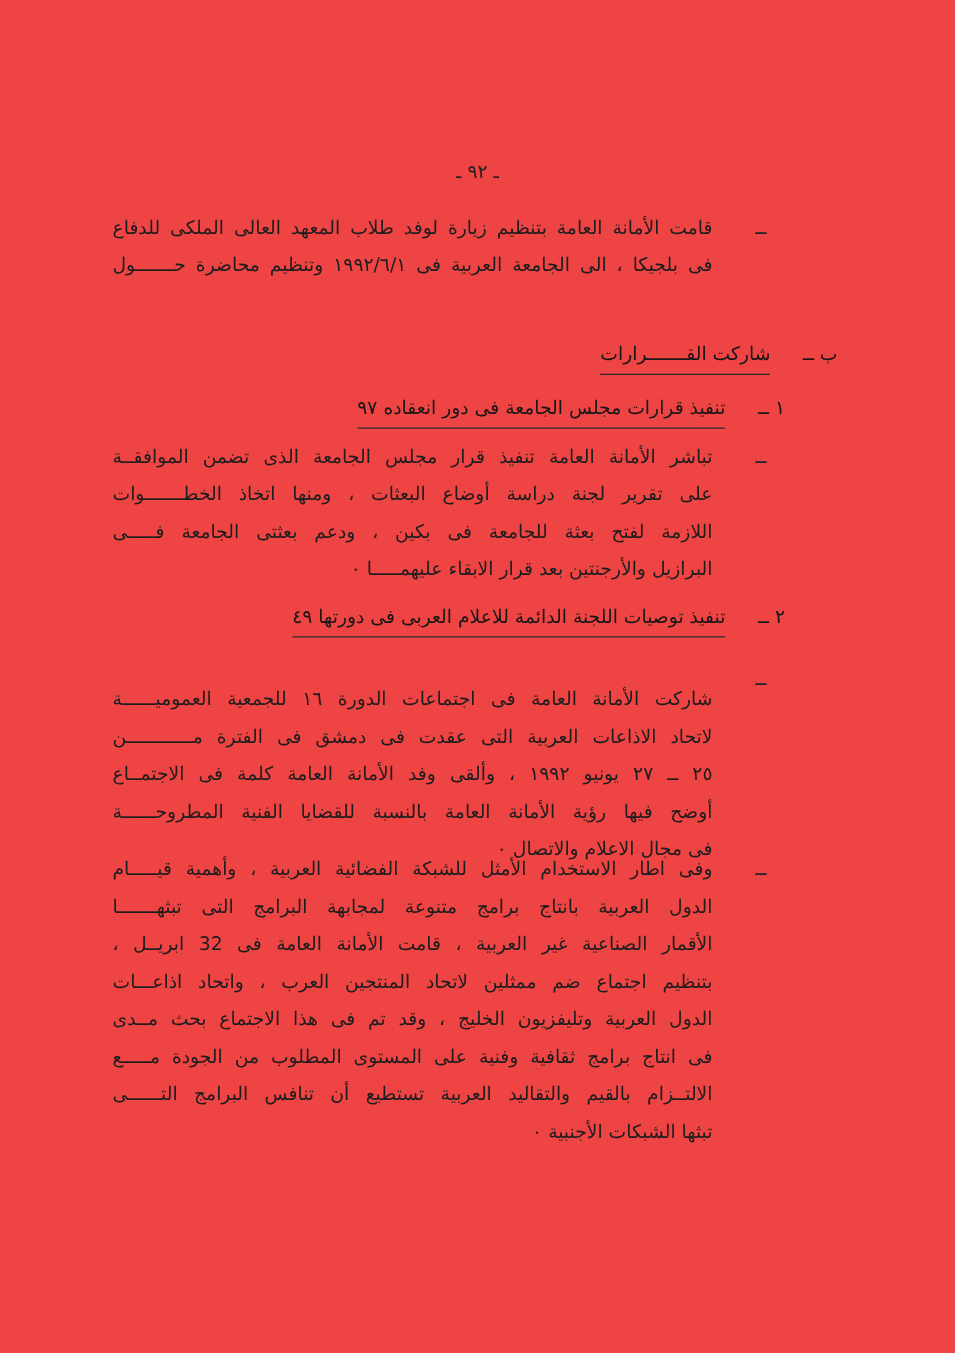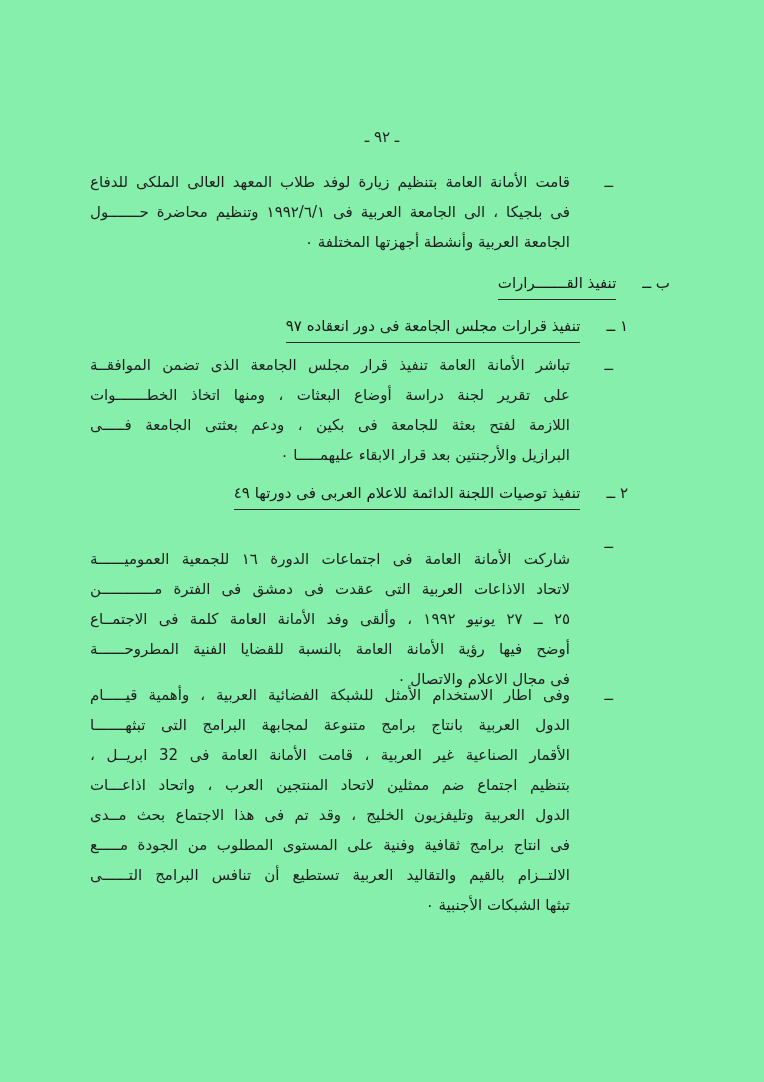--- a/index.html
+++ b/index.html
@@ -5,21 +5,21 @@
   html,body{margin:0;padding:0;}
   body{
     width:764px;height:1082px;
     background:#ffffff;
     font-family:"DejaVu Sans", sans-serif;
     color:#1d1d1d;
     direction:rtl;
     position:relative;
     overflow:hidden;
   }
-  .page{position:absolute;inset:0;background:#86efac;}
+  .page{position:absolute;inset:0;background:#ef4444;}
   .pageno{
     position:absolute;top:122px;left:0;width:100%;
     text-align:center;font-size:15px;line-height:30px;
     letter-spacing:1px;color:#222;
   }
   .para{
     position:absolute;right:194px;width:480px;
     font-size:15px;line-height:30px;color:#1d1d1d;
   }
   .pline{
@@ -46,26 +46,25 @@
 <body>
 
 <div class="page">
 
   <div class="pageno">ـ ٩٢ ـ</div>
 
   <div class="bullet" style="top:167px">ــ</div>
   <div class="para" style="top:167px">
     <div class="pline">قامت الأمانة العامة بتنظيم زيارة لوفد طلاب المعهد العالى الملكى للدفاع</div>
     <div class="pline">فى بلجيكا ، الى الجامعة العربية فى ١٩٩٢/٦/١ وتنظيم محاضرة حـــــــول</div>
-    <div class="pline last">الجامعة العربية وأنشطة أجهزتها المختلفة ٠</div>
   </div>
 
   <div class="hrow" style="top:272px;right:94px">
     <span class="marker">ب ــ</span>
-    <span class="htitle">تنفيذ القـــــــرارات</span>
+    <span class="htitle">شاركت القـــــــرارات</span>
   </div>
 
   <div class="hrow" style="top:315px;right:136px">
     <span class="marker">١ ــ</span>
     <span class="htitle">تنفيذ قرارات مجلس الجامعة فى دور انعقاده ٩٧</span>
   </div>
 
   <div class="bullet" style="top:350px">ــ</div>
   <div class="para" style="top:350px">
     <div class="pline">تباشر الأمانة العامة تنفيذ قرار مجلس الجامعة الذى تضمن الموافقــة</div>

